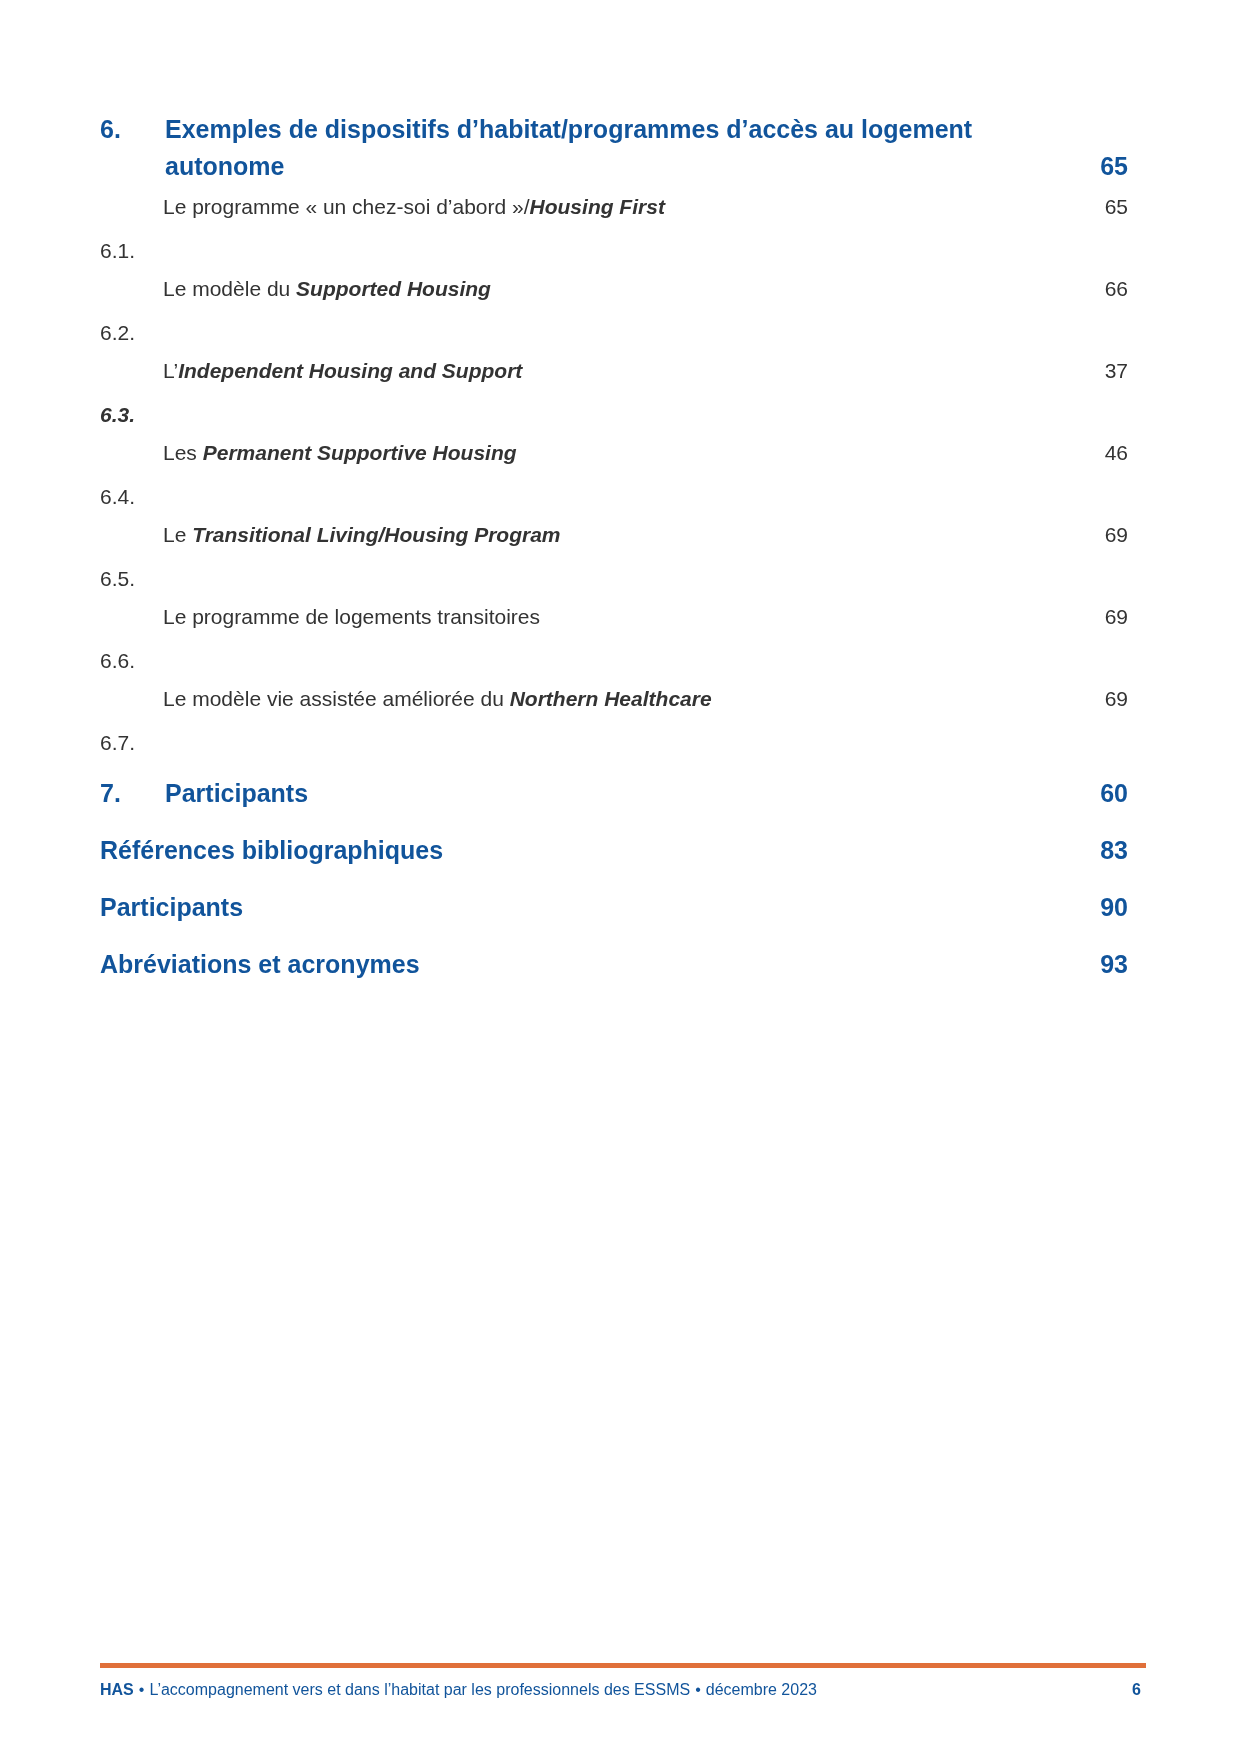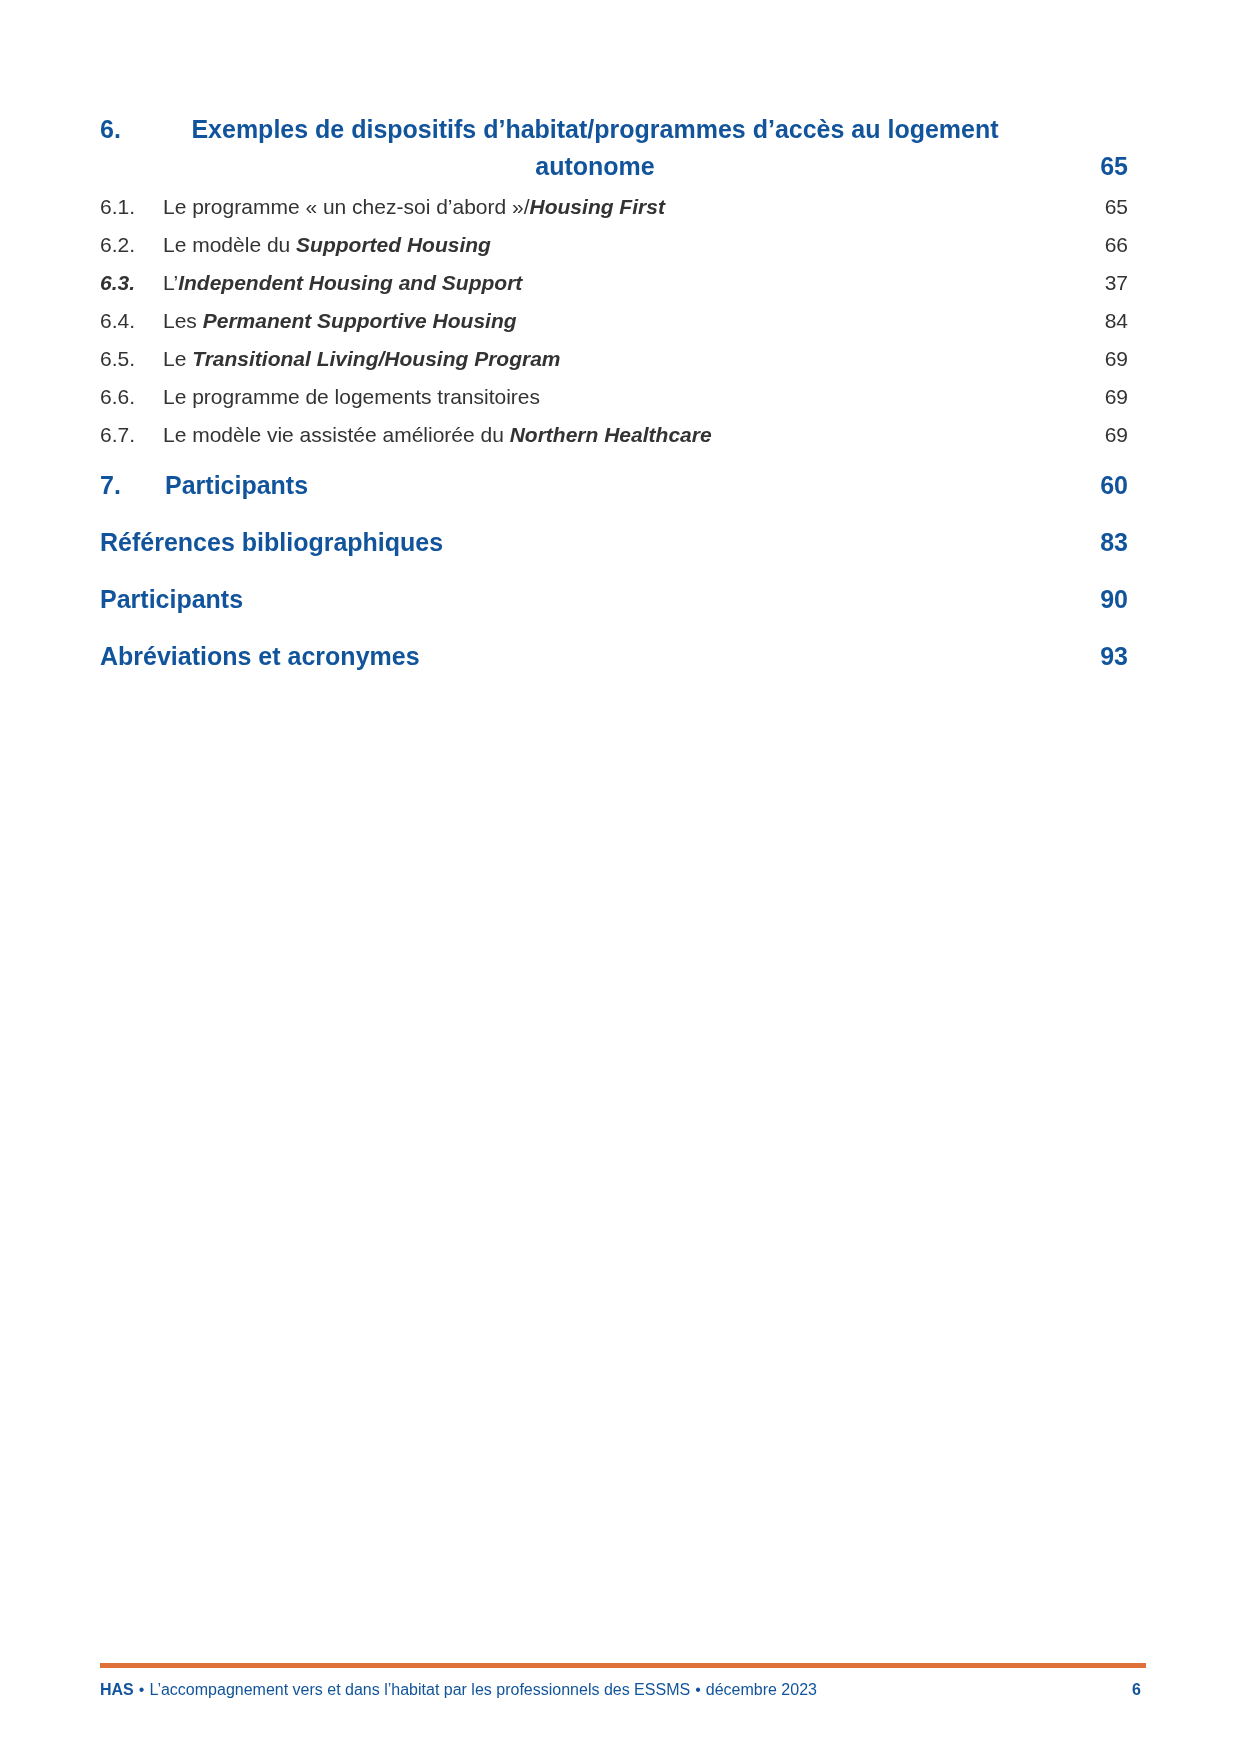--- a/index.html
+++ b/index.html
@@ -13,36 +13,36 @@
   .page { position:absolute; inset:0; overflow:hidden; }
   .content { position:absolute; left:100px; top:0; width:1028px; }
 
   
   .h1row {
     display:flex;
     font-size:25px; font-weight:bold; line-height:37px;
     color:var(--heading-blue,#11549b);
   }
   .h1row .num { flex:0 0 65px; }
-  .h1row .title { max-width:860px;text-align:center; }
+  .h1row .title { max-width:860px; }
   .h1row .pageno { margin-left:auto; align-self:flex-end; }
 
   .section6 { margin-top:111px; }
   .section7 { margin-top:20px; }
   .bighead  { margin-top:20px; }
 
   
   .entries { margin-top:10px; }
   .entry {
     display:flex;
     font-size:21px; line-height:24px;
     color:var(--body-text,#333);
   }
   .entry + .entry { margin-top:14px; }
-  .entry .num { flex:0 0 63px; }
+  .entry .num { flex:0 0 63px;margin-top:44px; }
   .entry .pageno { margin-left:auto; }
   .italic { font-style:italic;font-weight:bold; }
 
   
   .footer-rule {
     position:absolute; left:100px; top:1663px;
     width:1046px; height:5px;
     background:var(--rule-orange,#e0703a);
   }
   .footer {
@@ -82,21 +82,21 @@
         <span class="pageno">66</span>
       </div>
       <div class="entry">
         <span class="num italic">6.3.</span>
         <span class="etitle"><span>L’</span><span class="italic">Independent Housing and Support</span></span>
         <span class="pageno">37</span>
       </div>
       <div class="entry">
         <span class="num">6.4.</span>
         <span class="etitle"><span>Les </span><span class="italic">Permanent Supportive Housing</span></span>
-        <span class="pageno">84</span>
+        <span class="pageno">46</span>
       </div>
       <div class="entry">
         <span class="num">6.5.</span>
         <span class="etitle"><span>Le </span><span class="italic">Transitional Living/Housing Program</span></span>
         <span class="pageno">69</span>
       </div>
       <div class="entry">
         <span class="num">6.6.</span>
         <span class="etitle"><span>Le programme de logements transitoires</span></span>
         <span class="pageno">69</span>

